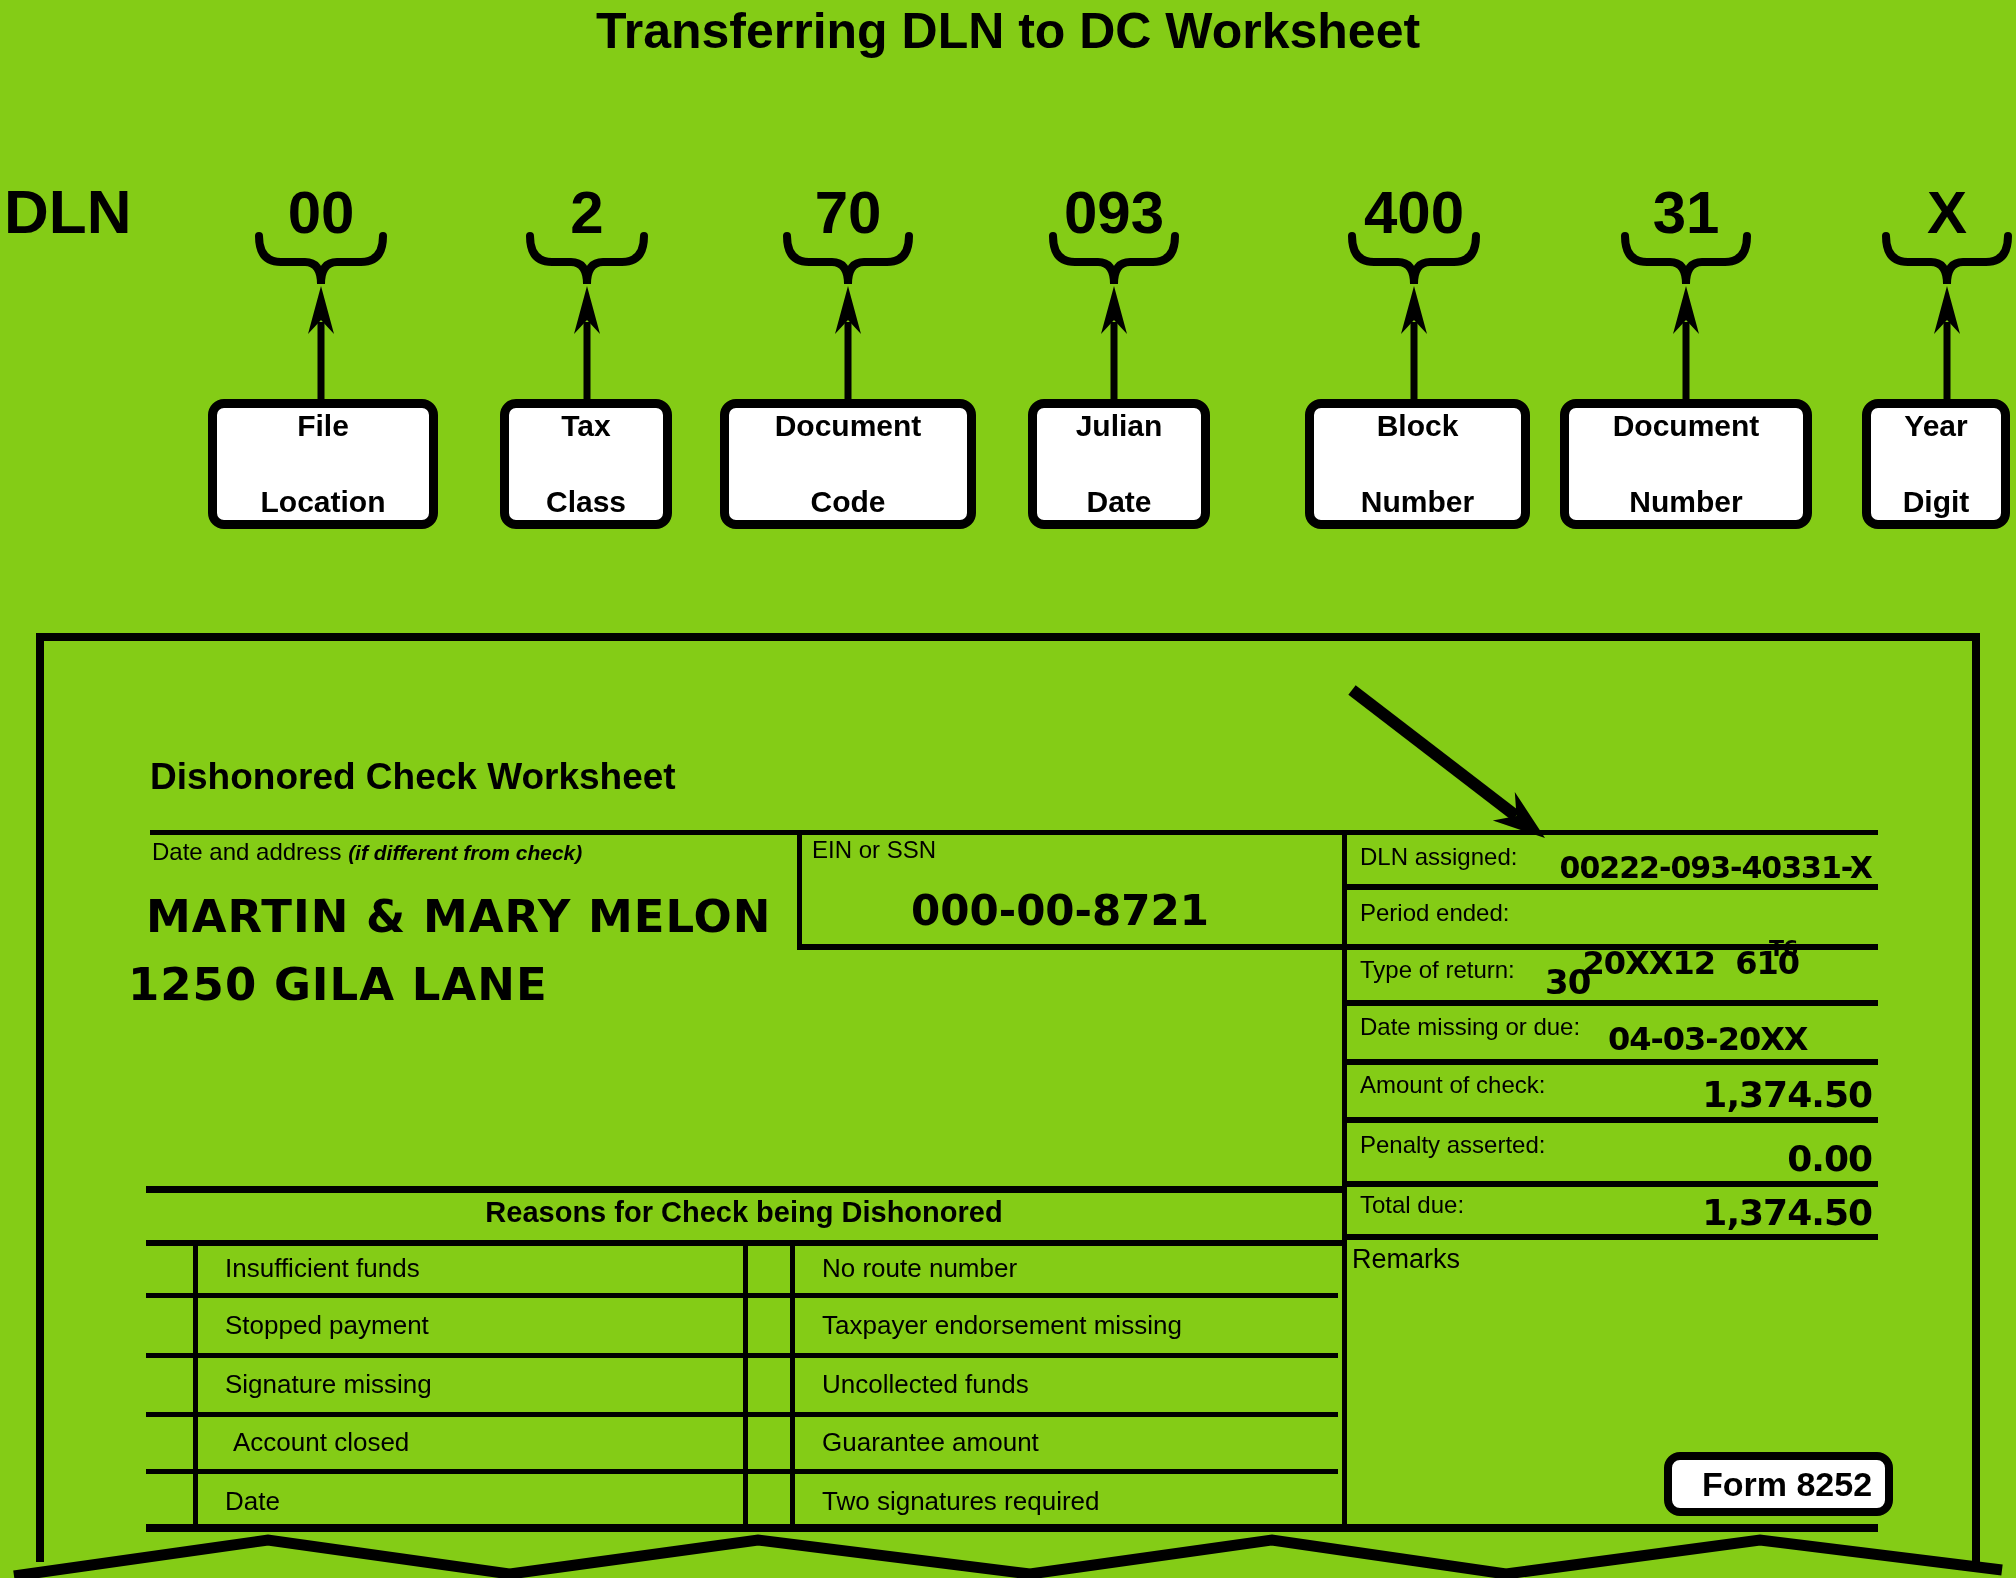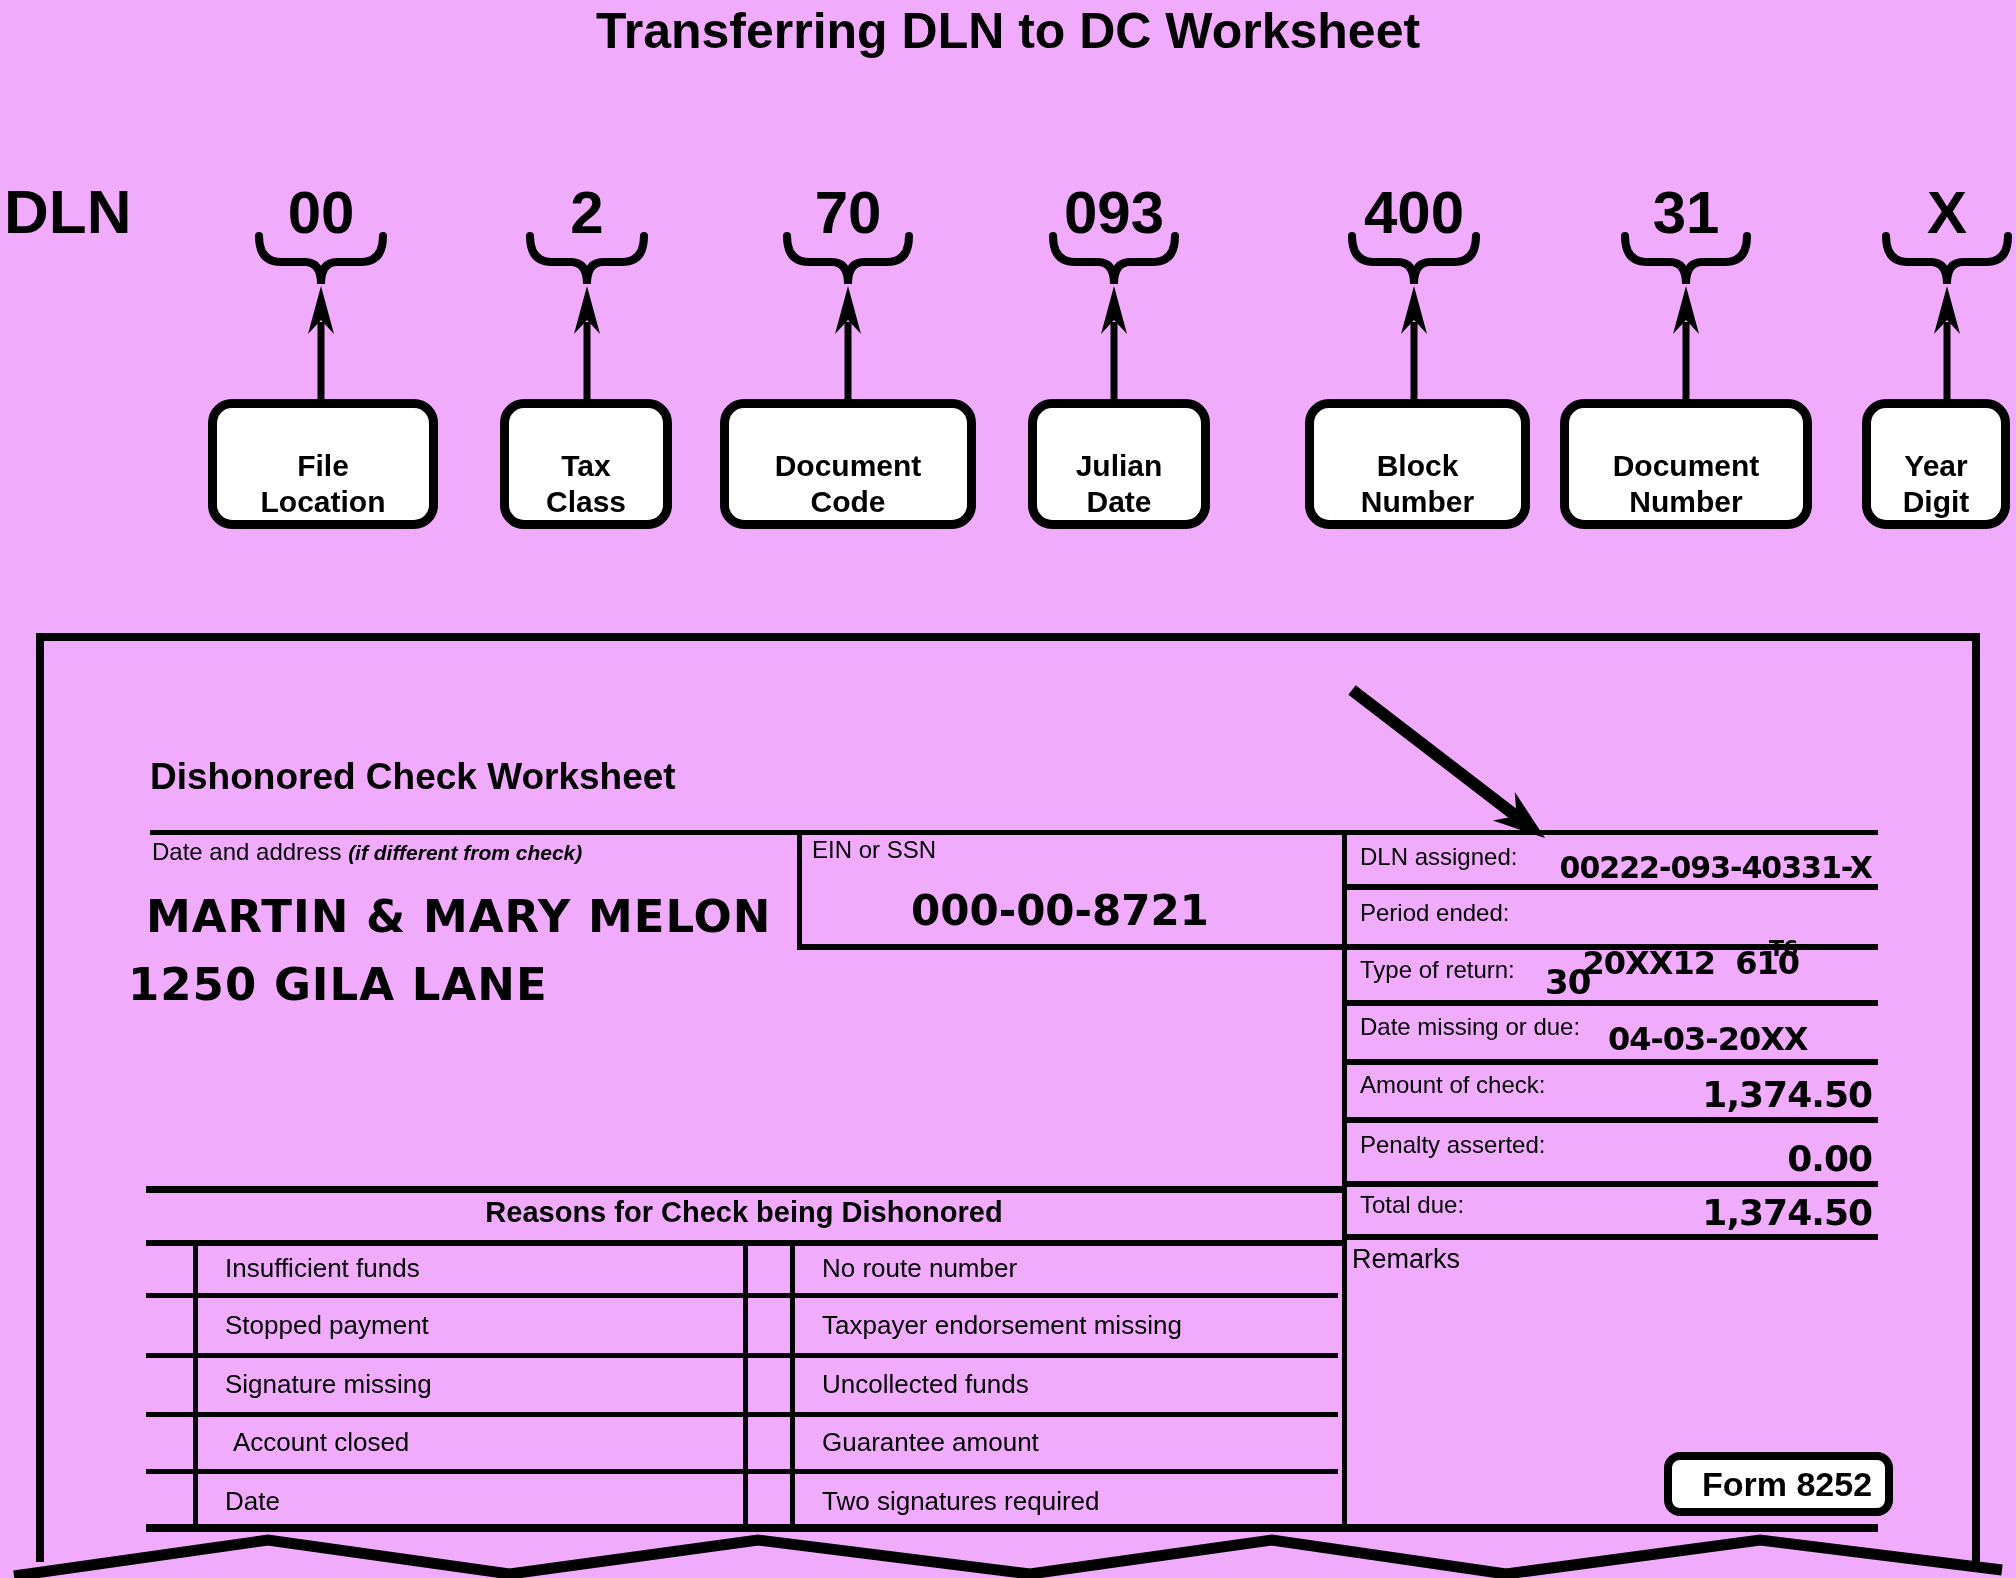--- a/index.html
+++ b/index.html
@@ -1,24 +1,24 @@
 <!DOCTYPE html>
 <html><head>
 <meta charset="utf-8">
 <style>
   html,body{margin:0;padding:0;background:#ffffff;}
-  #canvas{position:relative;width:2016px;height:1578px;background:#f0abfc;overflow:hidden;
+  #canvas{position:relative;width:2016px;height:1578px;background:#84cc16;overflow:hidden;
           font-family:"Liberation Sans", sans-serif;color:#000;}
   .hline{position:absolute;background:#000;}
   .vline{position:absolute;background:#000;}
   .title{position:absolute;left:0;right:0;top:2px;text-align:center;font-size:50px;font-weight:bold;letter-spacing:0px;}
   .dln-label{position:absolute;left:4px;top:176px;font-size:62px;font-weight:bold;}
   .seg-val{position:absolute;top:178px;width:200px;text-align:center;font-size:60px;font-weight:bold;}
-  .dln-box{position:absolute;top:399px;height:112px;border:9px solid #000;border-radius:24px;
-           display:flex;flex-direction:column;align-items:center;justify-content:flex-end;
+  .dln-box{position:absolute;top:399px;height:112px;border:9px solid #000;border-radius:16px;
+           display:flex;flex-direction:column;align-items:center;justify-content:space-between;
            font-size:30px;font-weight:bold;line-height:36px;text-align:center;background:#fff;}
   .dln-box span{display:block;}
   svg.overlay{position:absolute;left:0;top:0;pointer-events:none;z-index:6;}
   .ws-title{position:absolute;left:150px;top:756px;font-size:37px;font-weight:bold;}
   .flabel{position:absolute;font-size:24px;}
   .flabel-sm{font-size:21px;font-style:italic;font-weight:bold;}
   .hand{font-family:"DejaVu Sans", sans-serif;font-weight:bold;white-space:pre;}
   .name-line{position:absolute;font-size:45px;letter-spacing:1px;}
   .ein-val{position:absolute;left:870px;top:886px;width:380px;text-align:center;font-size:42px;}
   .fval{position:absolute;font-size:32px;letter-spacing:-1px;}

